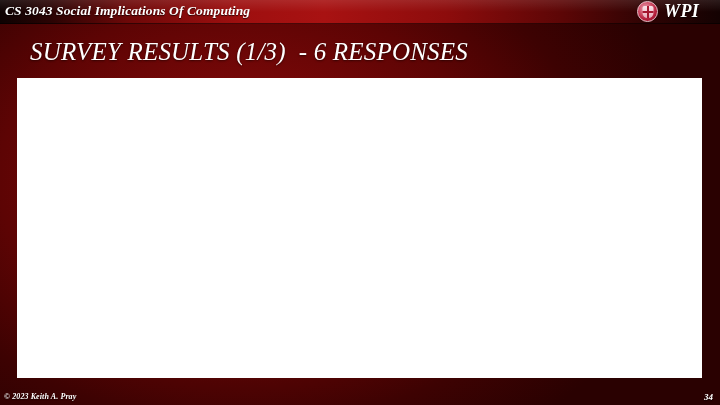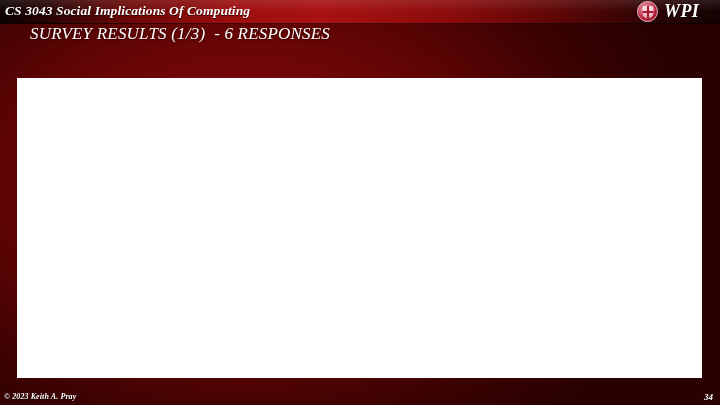--- a/index.html
+++ b/index.html
@@ -116,22 +116,22 @@
     color: #ffffff;
     letter-spacing: 0.3px;
     line-height: 20px;
     text-shadow: 0 1px 1px rgba(0,0,0,0.7);
   }
 
   
   #slide-title {
     position: absolute;
     left: 30px;
-    top: 18px;
-    font-size: 17px;
+    top: 36px;
+    font-size: 25px;
     line-height: 32px;
     font-weight: normal;
     font-variant: small-caps;
     color: #ffffff;
     letter-spacing: 0.2px;
     white-space: pre;
     text-shadow: 0 1px 2px rgba(0,0,0,0.55);
     text-align: right;
   }
 

